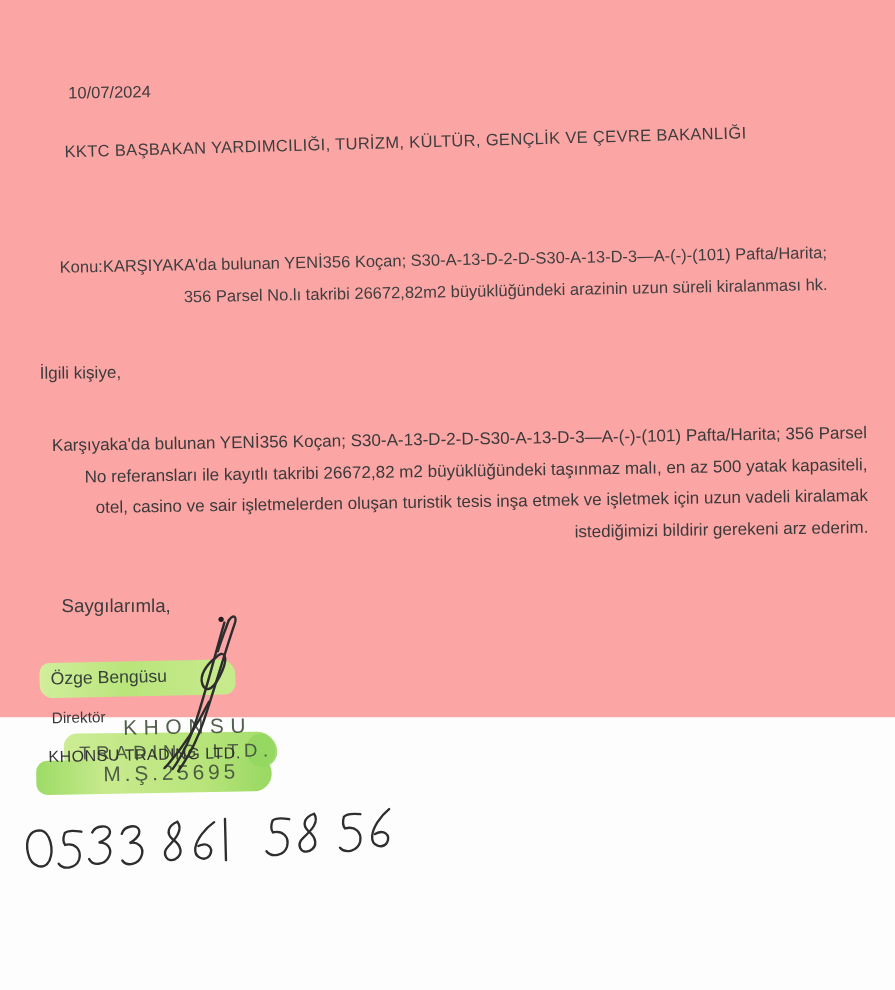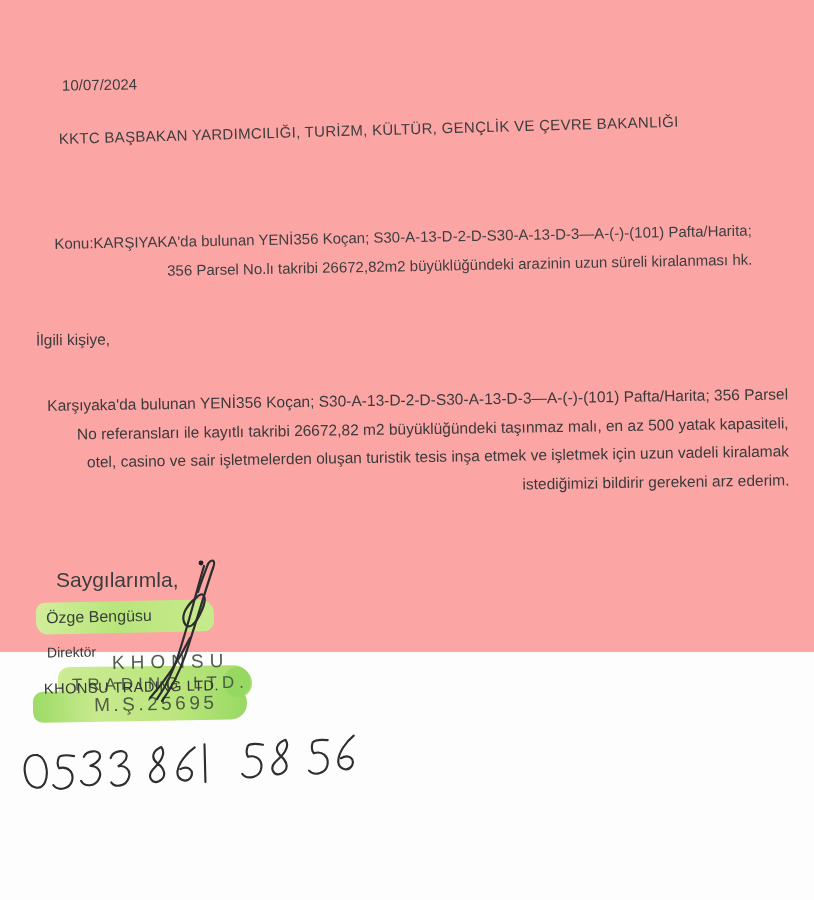--- a/index.html
+++ b/index.html
@@ -14,21 +14,21 @@
   .txt{position:absolute;white-space:nowrap;}
 
   .date{left:62px;top:76px;font-size:15px;transform:rotate(-1deg);color:#3c3c3c;}
   .recipient{left:59px;top:130px;font-size:15px;letter-spacing:.3px;
     transform:rotate(-1.6deg);transform-origin:left bottom;color:#3d3d3d;}
   .subject{left:54px;top:229px;font-size:15px;line-height:29px;
     transform:rotate(-1.1deg);transform-origin:left top;color:#3e3e3e;}
   .salutation{left:36px;top:331px;font-size:15.5px;transform:rotate(-.6deg);color:#3c3c3c;}
   .bodytext{left:47px;top:392px;font-size:15.5px;line-height:28.5px;
     transform:rotate(-.9deg);transform-origin:left top;color:#3a3a3a;}
-  .closing{left:56px;top:541px;font-size:21px;color:#3c3c3c;margin-top:27px;}
+  .closing{left:56px;top:541px;font-size:17px;color:#3c3c3c;}
 
   .hl{position:absolute;z-index:1;}
   .hl-name{left:36px;top:601px;width:178px;height:32px;border-radius:9px 14px 10px 12px;
     transform:rotate(-1.2deg);
     background:linear-gradient(93deg,#d2ee9c 0%,#b9e57b 45%,#c8ea8e 100%);}
   .hl-stamp-a{left:58px;top:666px;width:192px;height:30px;border-radius:12px 16px 10px 10px;
     transform:rotate(-.6deg);
     background:linear-gradient(90deg,#cdec95 0%,#b9e57b 60%,#a5dd6c 100%);}
   .hl-stamp-b{left:33px;top:690px;width:214px;height:31px;border-radius:10px 14px 16px 10px;
     transform:rotate(-1deg);

